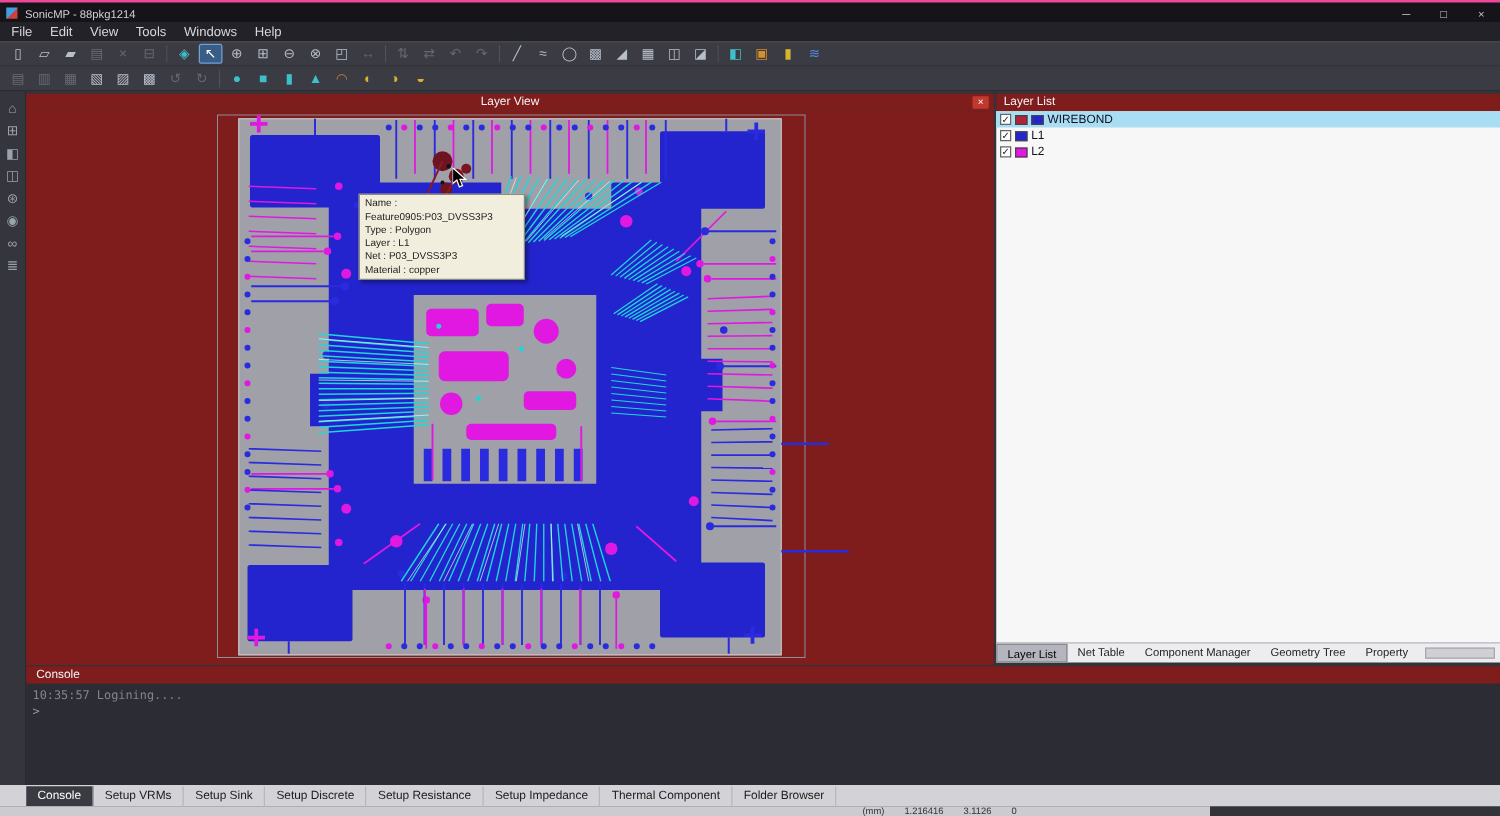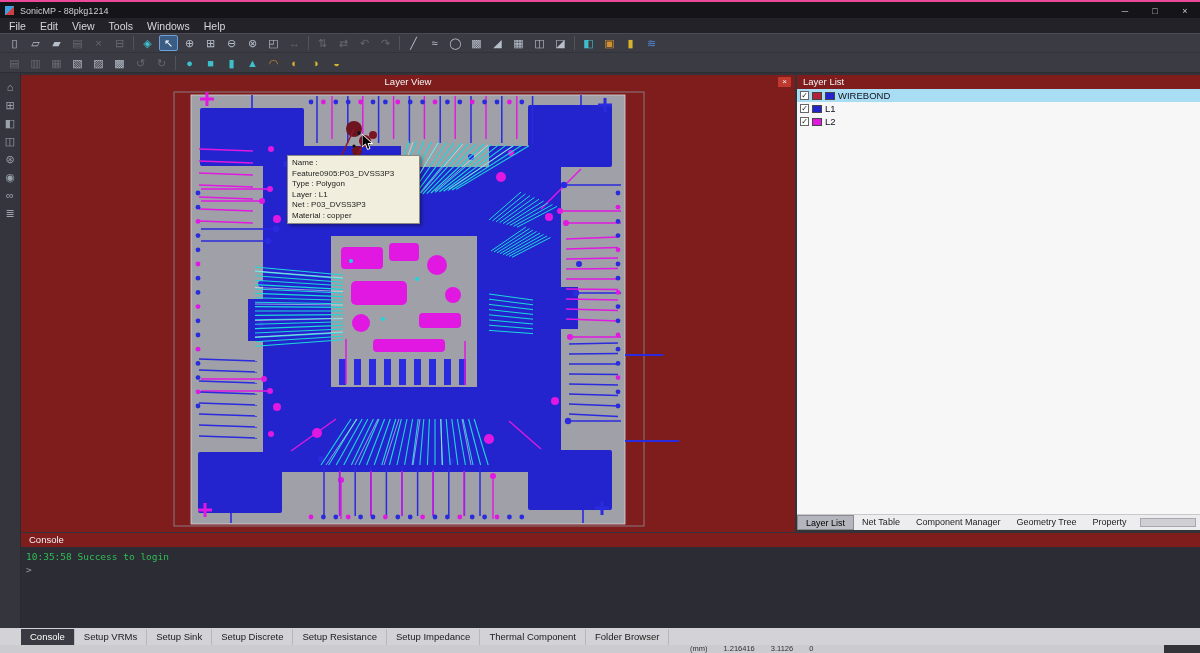--- a/index.html
+++ b/index.html
@@ -61,21 +61,21 @@
   
   #console-content { position:absolute; left:21px; top:547px; width:1179px; height:81px; background:#2c2c34; font-family:"DejaVu Sans Mono",monospace; font-size:9.5px; line-height:13px; padding:3px 0 0 5px; }
   .ln.info { color:#84848c; }
   .ln.success { color:#2fbe55; }
   .ln.prompt { color:#9a9aa2; }
 
   
   #bottom-tabs { position:absolute; left:0; top:628px; width:1200px; height:17px; background:#d3d3d7; display:flex; align-items:flex-end; padding-left:21px; font-size:9.5px; }
   .b-tab { height:16px; line-height:16px; padding:0 9px; color:#1a1a1a; border-right:1px solid #b8b8bc; }
   .b-tab.active { background:#3a3a42; color:#fff; }
-  #statusbar { position:absolute; left:0; top:645px; width:1164px; height:8px; background:#cbcbd0; font-size:7.5px; color:#333; }
+  #statusbar { position:absolute; left:0; top:645px; width:968px; height:8px; background:#cbcbd0; font-size:7.5px; color:#333; }
   #status-coords { position:absolute; left:690px; top:0; display:flex; gap:16px; line-height:8px; }
 </style>
 </head>
 <body>
 
 <div class="titlebar">
   <div class="app-icon"></div>
   <div class="title-text">SonicMP - 88pkg1214</div>
   <div class="win-controls">
     <div class="win-btn">─</div>
@@ -589,21 +589,21 @@
   <span class="ll-tab">Component Manager</span>
   <span class="ll-tab">Geometry Tree</span>
   <span class="ll-tab">Property</span>
   <span id="ll-scroll"></span>
 </div>
 
 <div id="console-title" class="panel-title">
   <span>Console</span>
 </div>
 <div id="console-content">
-  <div class="ln success">10:35:58 Success to login</div>
+  <div class="ln info">10:35:57 Logining....</div>
   <div class="ln prompt">&gt;</div>
 </div>
 
 <div id="bottom-tabs">
   <span class="b-tab active">Console</span>
   <span class="b-tab">Setup VRMs</span>
   <span class="b-tab">Setup Sink</span>
   <span class="b-tab">Setup Discrete</span>
   <span class="b-tab">Setup Resistance</span>
   <span class="b-tab">Setup Impedance</span>

